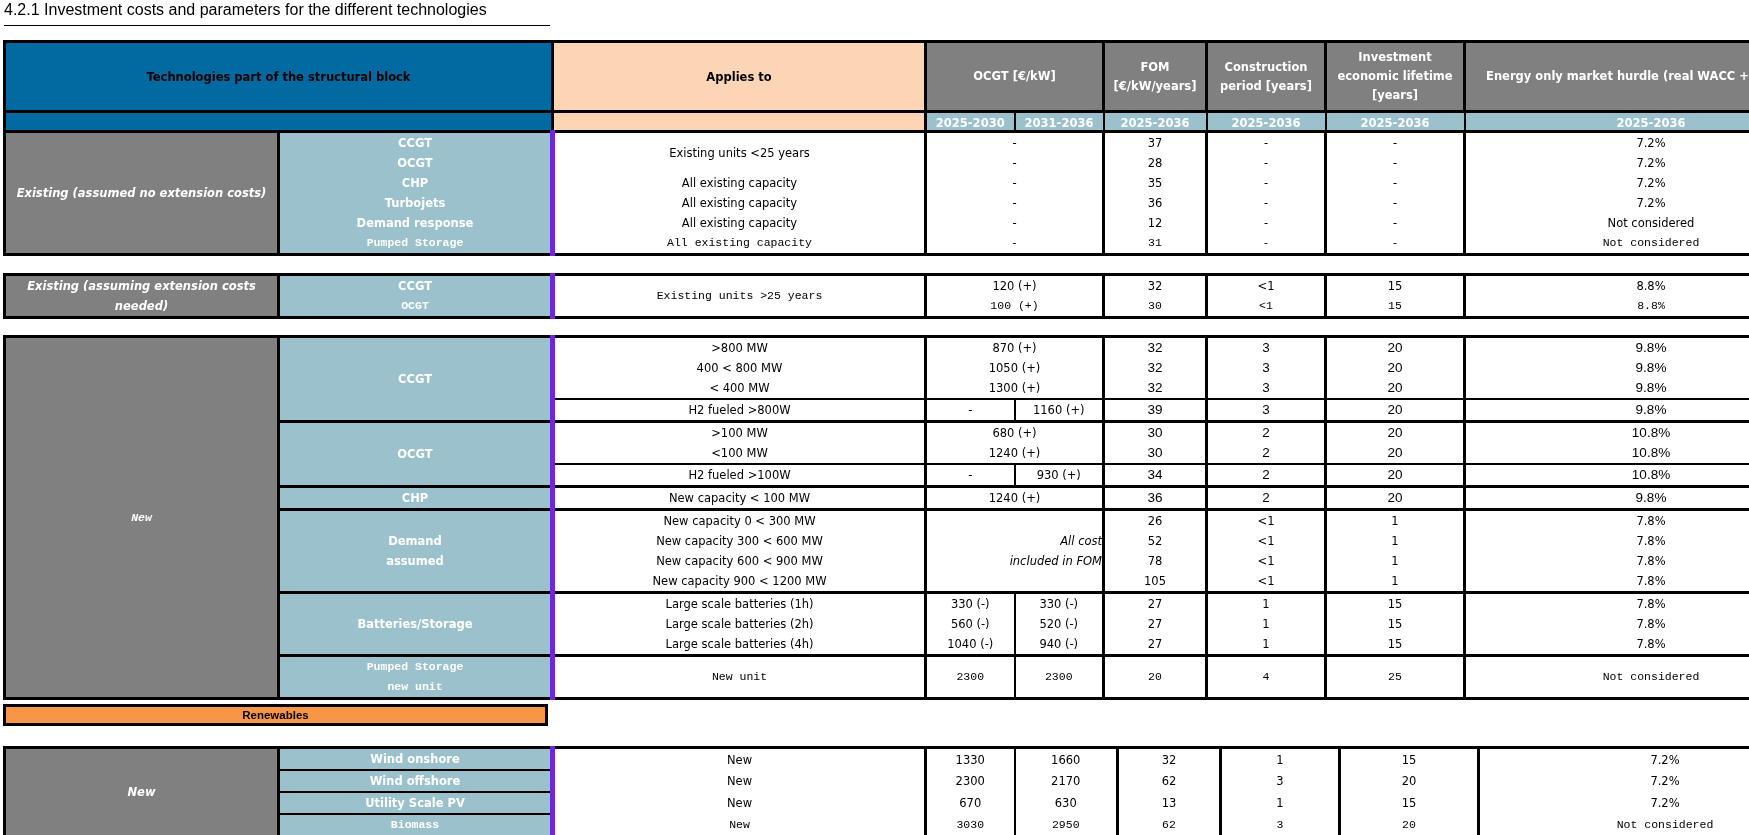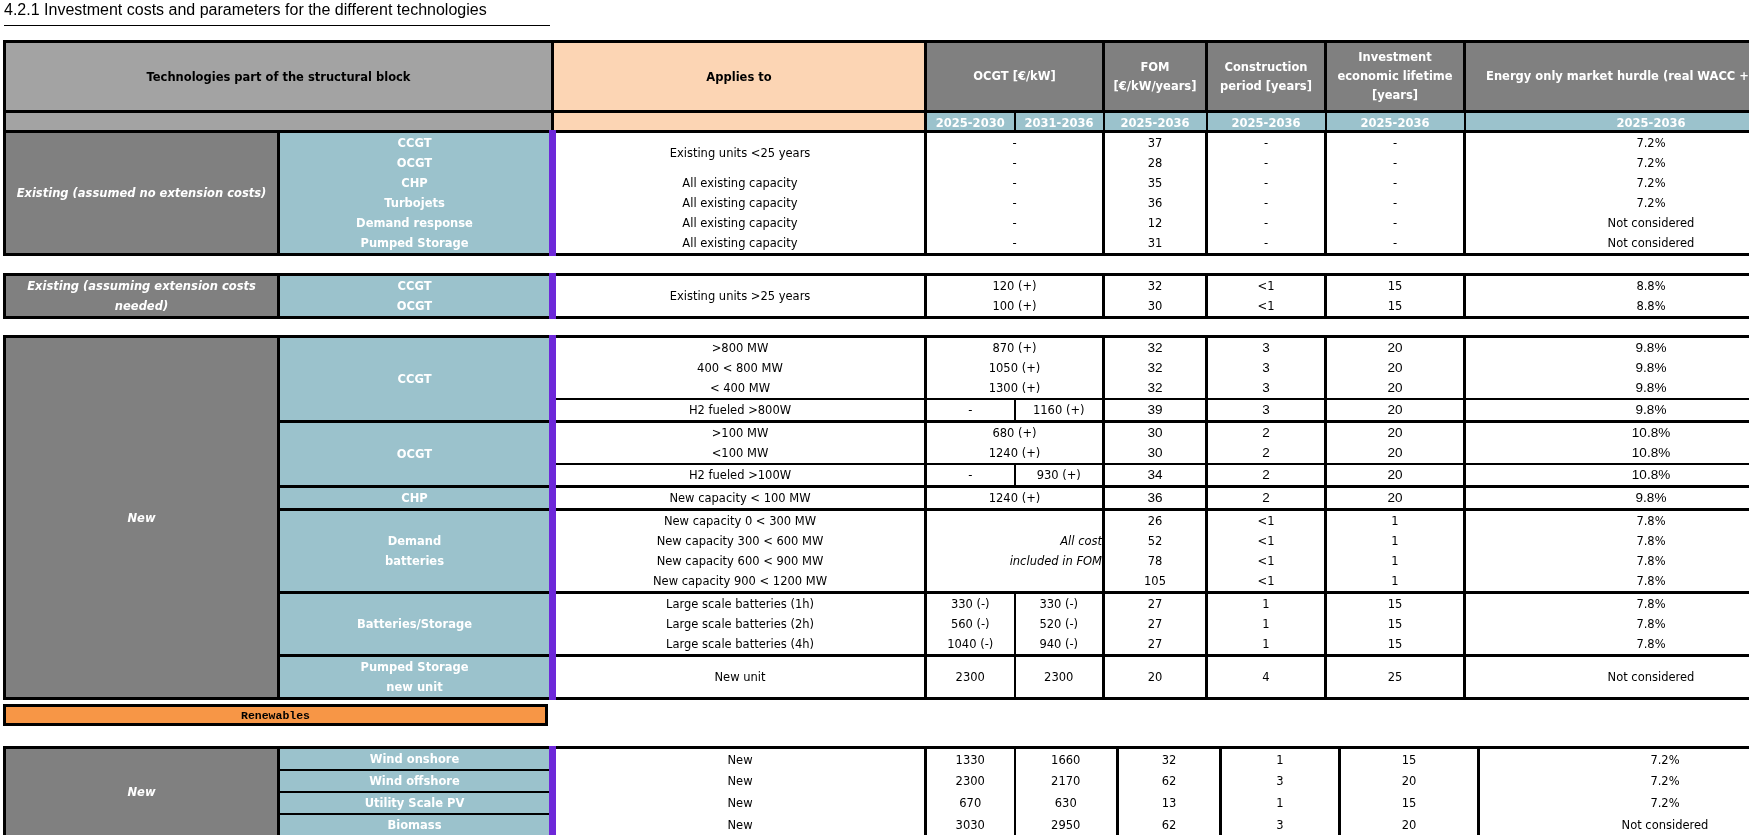--- a/index.html
+++ b/index.html
@@ -5,36 +5,36 @@
   html, body { margin:0; padding:0; background:#ffffff; }
   body { width:1749px; height:835px; position:relative; overflow:hidden;
          font-family:"Liberation Sans", sans-serif; }
   .title { position:absolute; left:4px; top:1px; font-size:16px; color:#000;
            font-family:"Liberation Sans", sans-serif; white-space:nowrap; }
   .title-underline { position:absolute; left:4px; top:25px; width:546px; height:1px; background:#000; }
   table { position:absolute; left:3px; border-collapse:collapse; table-layout:fixed;
           font-family:"DejaVu Sans", sans-serif; font-size:11.5px; }
   td { border:0; padding:0; text-align:center; vertical-align:middle; overflow:hidden;
        white-space:nowrap; line-height:20px; }
-  .hdr-orange { background:#a3a3a3; font-weight:bold; color:#000; border:3px solid #000; }
+  .hdr-orange { background:#0369a1; font-weight:bold; color:#000; border:3px solid #000; }
   .hdr-peach { background:#fcd5b4; font-weight:bold; color:#000; border:3px solid #000; }
   .hdr-gray { background:#808080; color:#fff; font-weight:bold; border:3px solid #000; white-space:normal; line-height:19px; }
   .hdr-sub { background:#9bc2cc; color:#fff; font-weight:bold; border:2px solid #000; border-top:2px solid #000; }
   .cat { background:#808080; color:#fff; font-style:italic; font-weight:bold; border:3px solid #000; white-space:normal; line-height:20px; }
-  .tech { background:#9bc2cc; color:#fff; font-weight:bold; border-left:3px solid #000; border-right:7px solid #6d28d9; }
+  .tech { background:#9bc2cc; color:#fff; font-weight:bold; border-left:3px solid #000; border-right:5px solid #6d28d9; }
   .cell { background:#fff; color:#000; border-left:3px solid #000; border-right:3px solid #000; }
   .cell-thin-r { border-right:2px solid #000; }
   .num-arial { font-family:"Liberation Sans", sans-serif; font-size:13.5px; }
   .bt { border-top:3px solid #000; }
-  .bb { border-bottom:3px solid #000; }
+  .bb { border-bottom:3px solid #000;font-family:Liberation Mono, monospace; }
   .bt2 { border-top:2px solid #000; }
   .italic { font-style:italic;text-align:right; }
   .renew-bar { position:absolute; left:3px; top:704px; width:545px; height:22px;
                background:#f79646; border:3px solid #000; box-sizing:border-box;
-               font-family:Liberation Mono, monospace; font-size:11.5px; font-weight:bold;
+               font-family:Liberation Sans, sans-serif; font-size:11.5px; font-weight:bold;
                text-align:center; line-height:17px; color:#000; }
 </style>
 </head>
 <body>
 
 <div class="title">4.2.1 Investment costs and parameters for the different technologies</div>
 <div class="title-underline"></div>
 
 <table style="top:40px; width:1745px;">
   <colgroup>
@@ -258,21 +258,21 @@
     <td colspan="2" class="cell bt">1240 (+)</td>
     <td class="cell bt num-arial">36</td>
     <td class="cell bt num-arial">2</td>
     <td class="cell bt num-arial">20</td>
     <td class="cell bt num-arial">9.8%</td>
   </tr>
 
   <tr style="height:20px">
     <td rowspan="4" class="tech bt">
       <div>Demand</div>
-      <div>batteries</div>
+      <div>assumed</div>
     </td>
     <td class="cell bt">New capacity 0 &lt; 300 MW</td>
     <td colspan="2" rowspan="4" class="cell bt italic">
       <div>All cost</div>
       <div>included in FOM</div>
     </td>
     <td class="cell bt">26</td>
     <td class="cell bt">&lt;1</td>
     <td class="cell bt">1</td>
     <td class="cell bt">7.8%</td>

